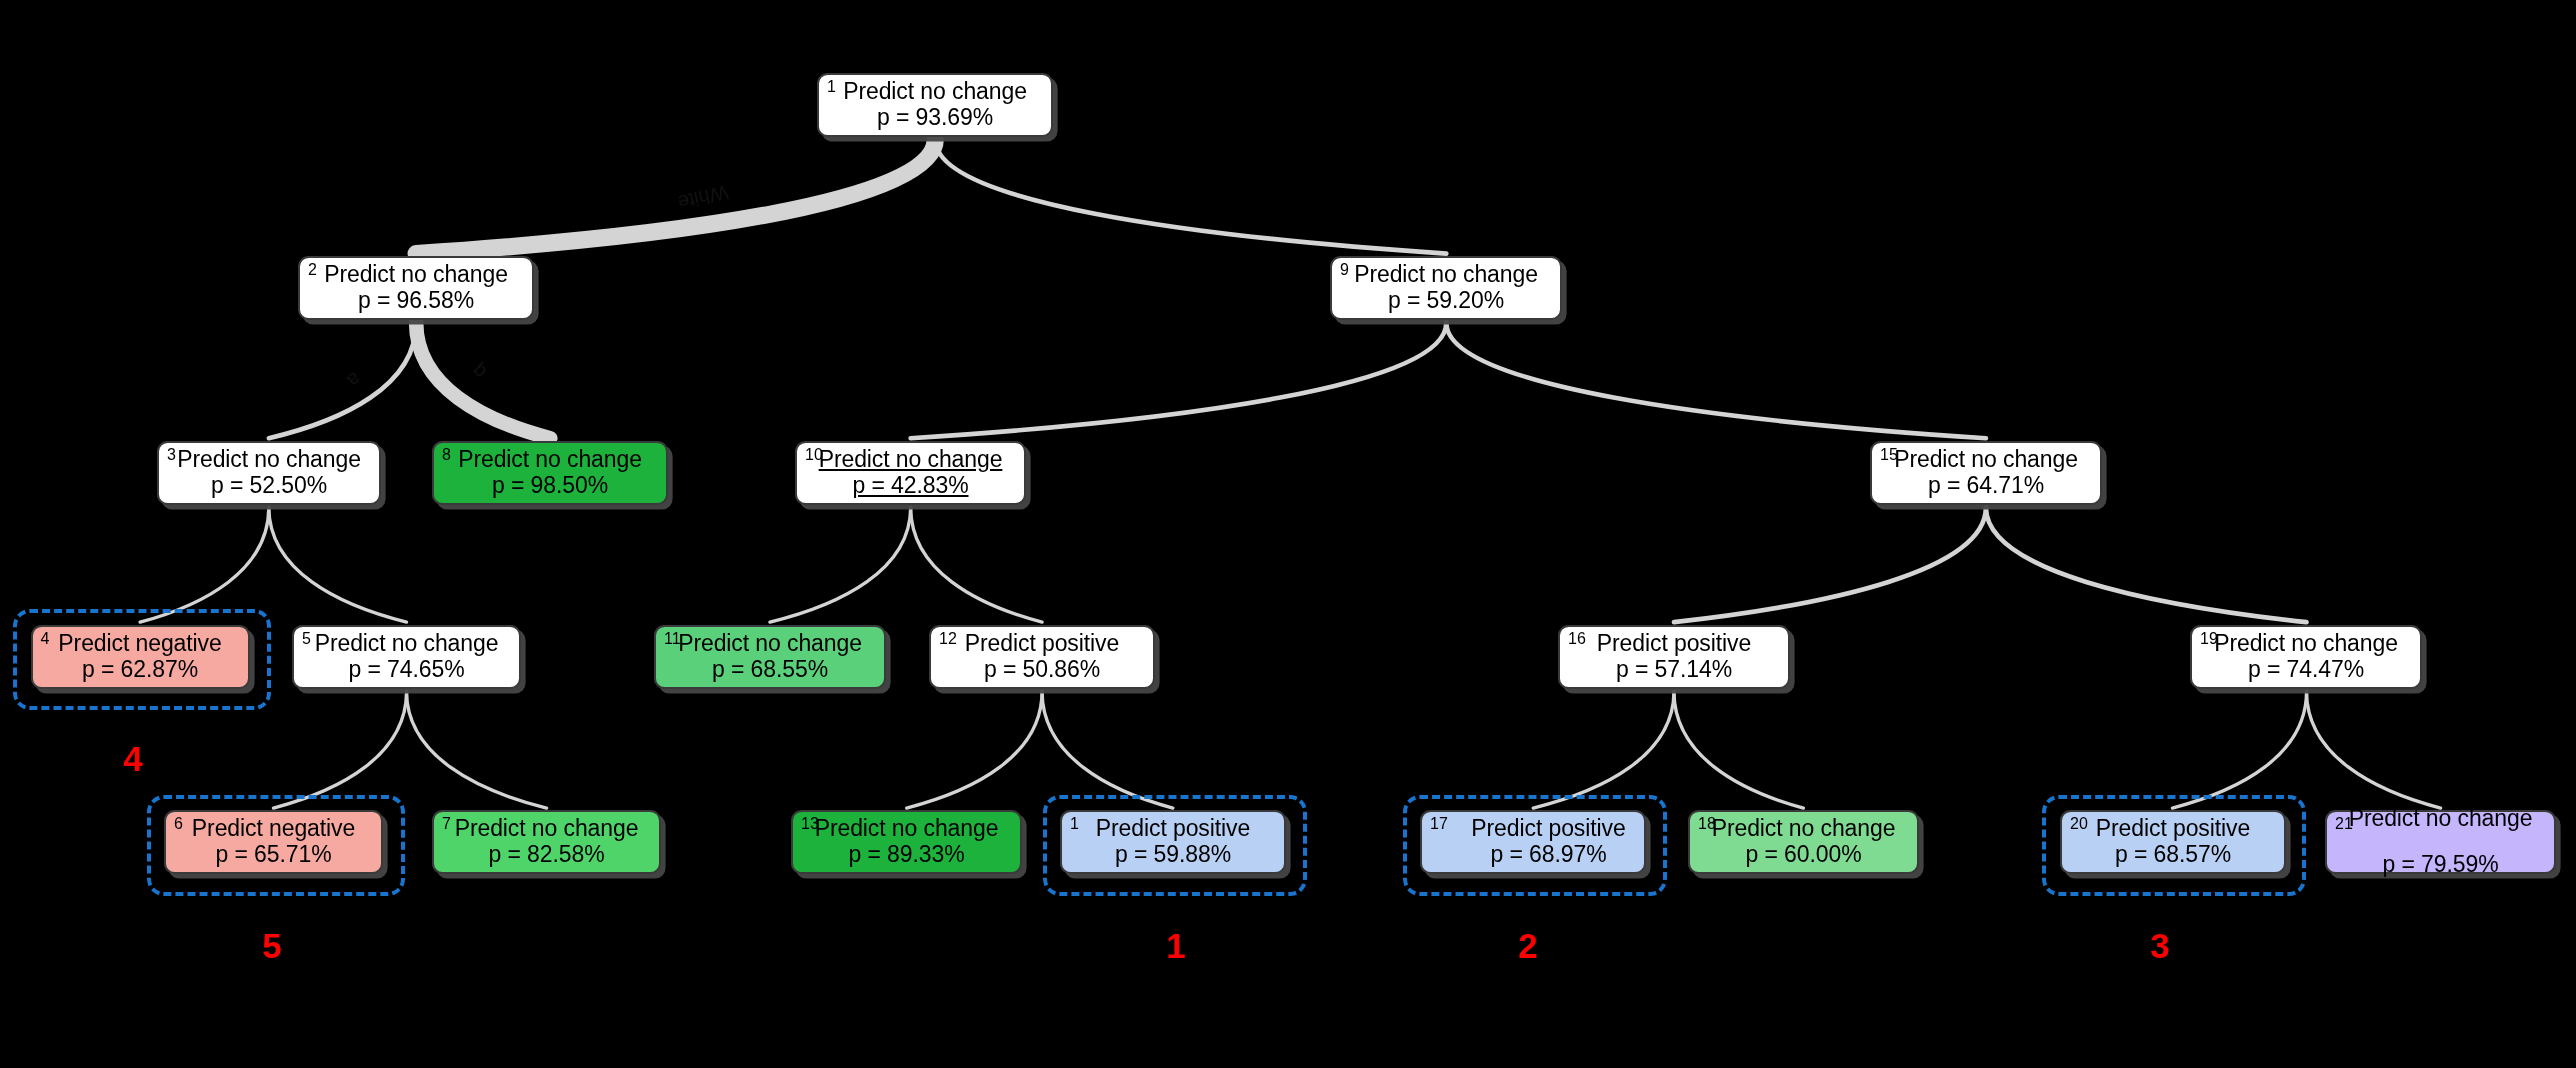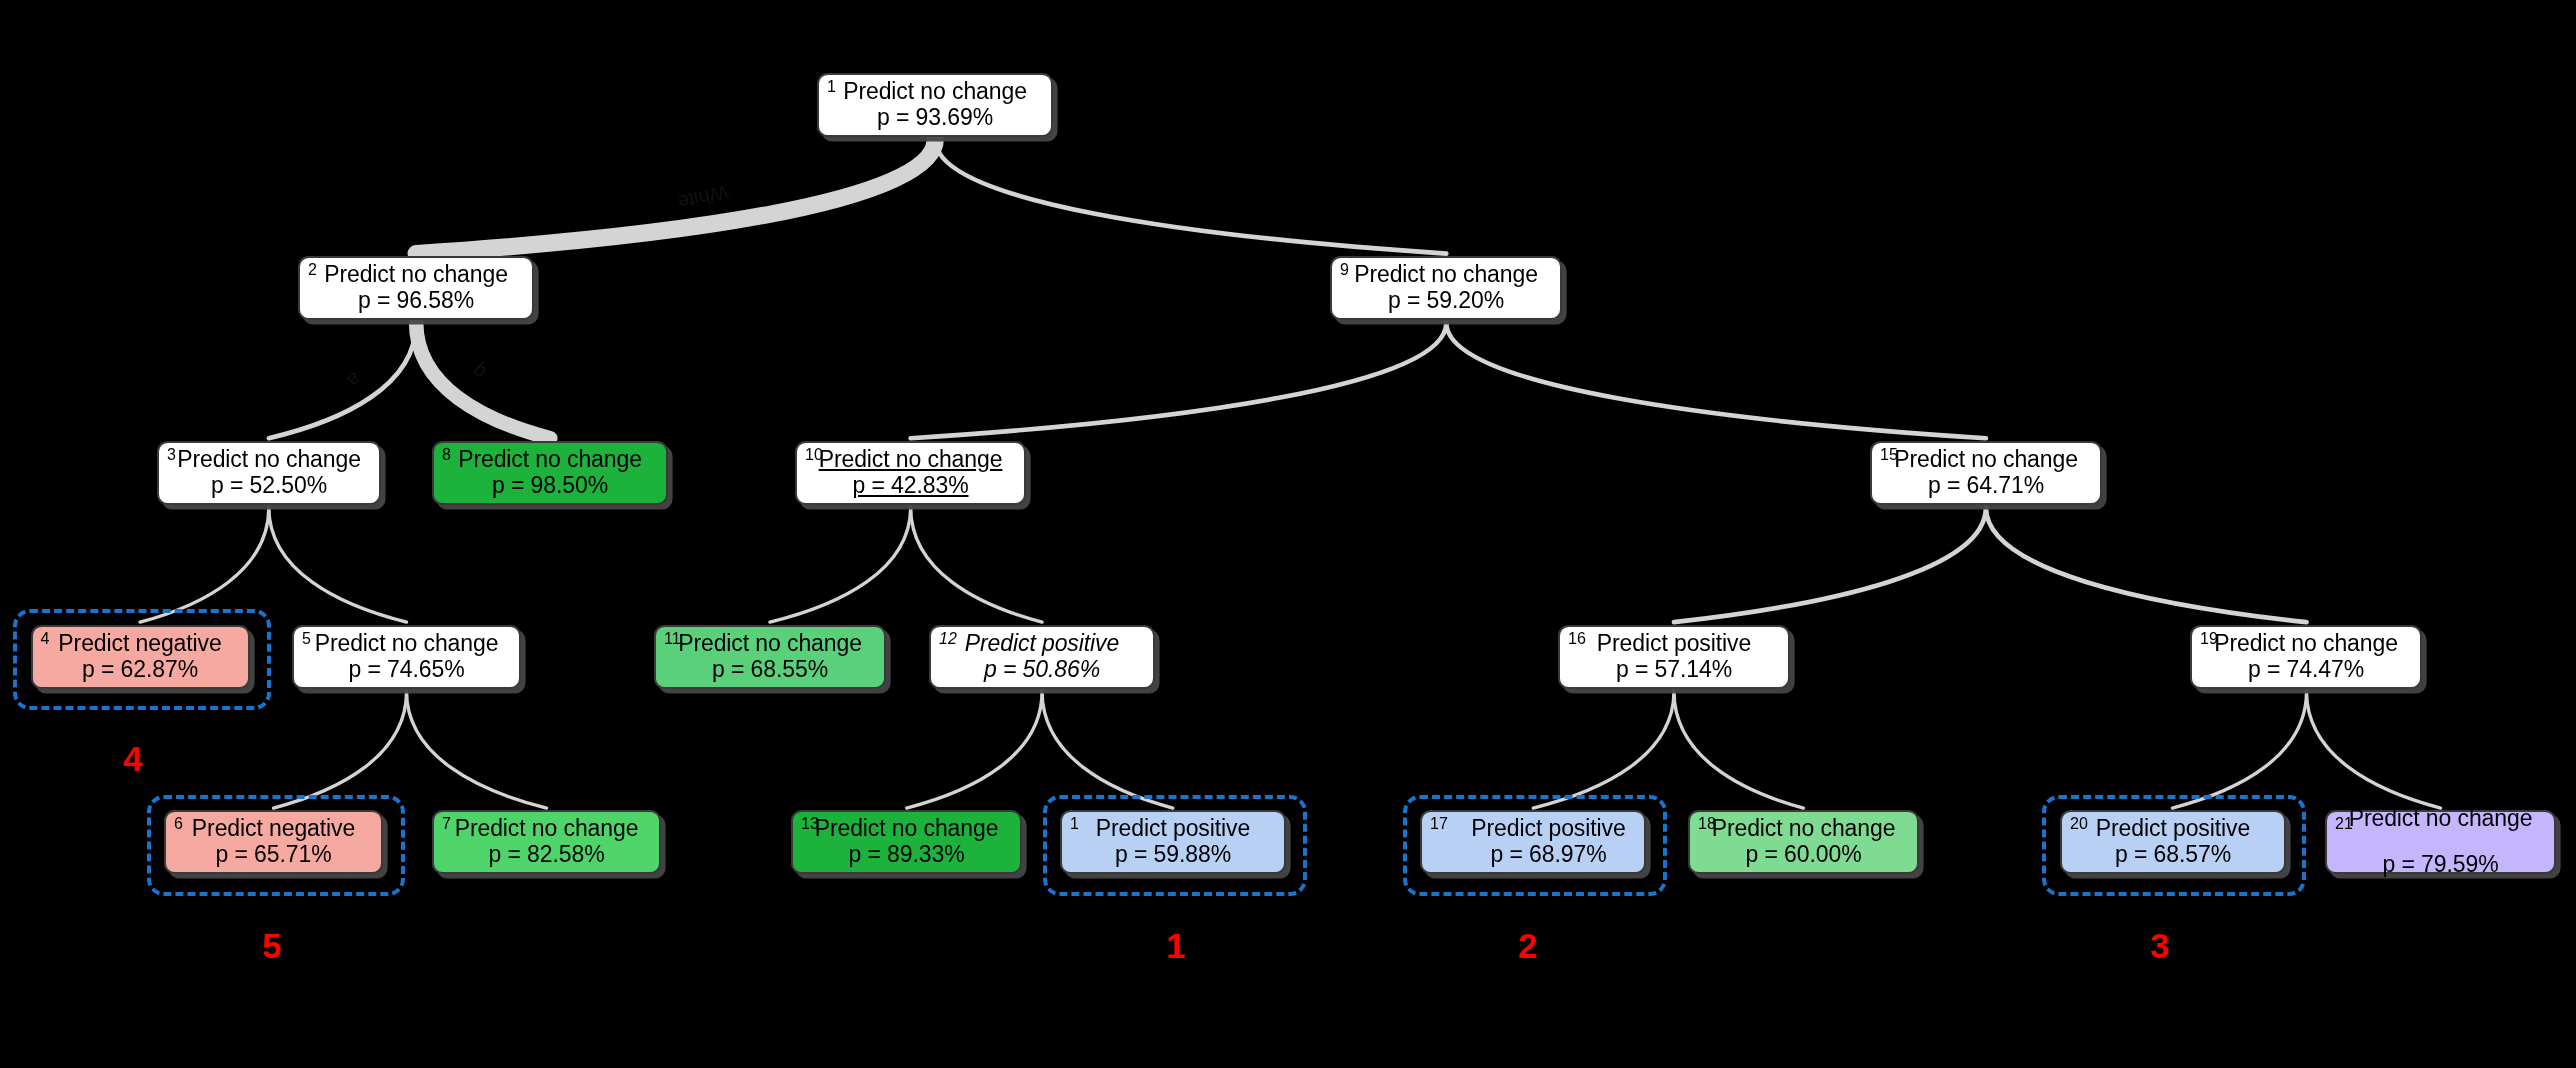--- a/index.html
+++ b/index.html
@@ -155,21 +155,21 @@
       <div class="node" style="left: 795px; top: 441px; width: 231px; height: 64px; background: rgb(255, 255, 255); text-decoration: underline;">
         <span class="idx">10</span>
         <span class="lab">Predict no change</span>
         <span class="prob">p = 42.83%</span>
       </div>
       <div class="node" style="left: 654px; top: 625px; width: 232px; height: 64px; background: rgb(91, 208, 122);">
         <span class="idx">11</span>
         <span class="lab">Predict no change</span>
         <span class="prob">p = 68.55%</span>
       </div>
-      <div class="node" style="left: 929px; top: 625px; width: 226px; height: 64px; background: rgb(255, 255, 255); font-style: italic;">
+      <div class="node" style="left: 929px; top: 625px; width: 226px; height: 64px; background: rgb(255, 255, 255);">
         <span class="idx">12</span>
         <span class="lab">Predict positive</span>
         <span class="prob">p = 50.86%</span>
       </div>
       <div class="node" style="left: 791px; top: 810px; width: 231px; height: 64px; background: rgb(29, 178, 60);">
         <span class="idx">13</span>
         <span class="lab">Predict no change</span>
         <span class="prob">p = 89.33%</span>
       </div>
       <div class="highlight-box" style="left: 1043px; top: 795px; width: 264px; height: 101px;"></div>

